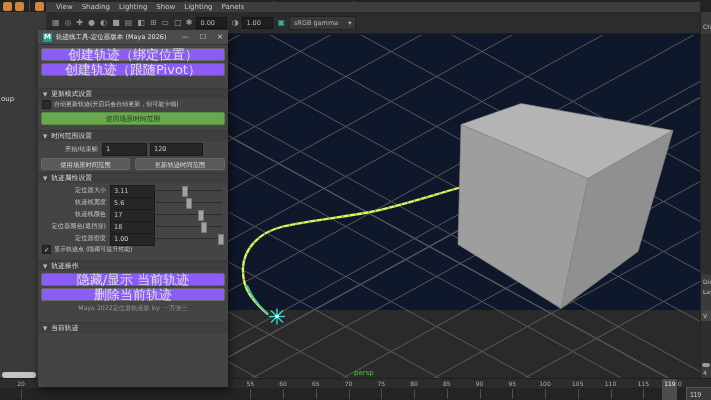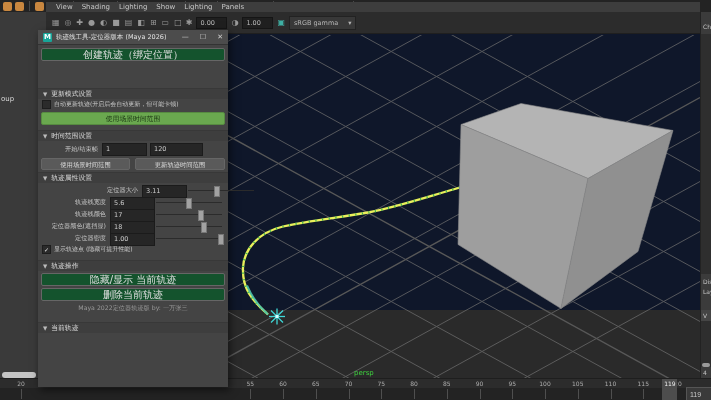--- a/index.html
+++ b/index.html
@@ -52,22 +52,22 @@
   
   #toolwin{position:absolute;left:38px;top:30px;width:190px;height:357px;background:#444;
     z-index:10;box-shadow:2px 3px 8px rgba(0,0,0,.55);font-size:7px;}
   #twtitle{position:absolute;left:0;top:0;width:100%;height:15px;background:#4c4c4c;
     border-bottom:1px solid #333;display:flex;align-items:center;box-sizing:border-box;padding:0 5px;gap:4px;}
   #twlogo{width:9px;height:9px;background:#18a599;color:#fff;font-size:7px;font-weight:bold;
     text-align:center;line-height:9px;border-radius:1px;flex:0 0 auto;}
   #twt{flex:1;font-size:6.5px;color:#e2e2e2;white-space:nowrap;overflow:hidden;}
   .twc{color:#ccc;font-size:7px;margin-left:7px;cursor:default;}
   .wrow{position:absolute;left:0;width:190px;box-sizing:border-box;}
-  .wbtn{left:3px;width:184px;height:13px;background:#14532d;border:1px solid #666;
-    color:#e0e0e0;text-align:center;line-height:12px;border-radius:2px;font-size:10px;}
+  .wbtn{left:3px;width:184px;height:13px;background:#8b5cf6;border:1px solid #666;
+    color:#e0e0e0;text-align:center;line-height:12px;border-radius:2px;font-size:13px;}
   .whdr{height:11px;background:#3e3e3e;border-top:1px solid #383838;color:#ddd;
     line-height:11px;padding-left:5px;font-size:6.8px;}
   .whdr .arr{font-size:5.5px;color:#bbb;margin-right:4px;}
   .cbrow{display:flex;align-items:center;gap:3px;padding-left:4px;color:#c9c9c9;font-size:6px;}
   .cbbox{width:7px;height:7px;background:#2b2b2b;border:1px solid #1d1d1d;color:#e8e8e8;
     font-size:6px;line-height:7px;text-align:center;flex:0 0 auto;}
   .greenbtn{left:3px;width:184px;height:13px;background:#6aa84f;border:1px solid #578b41;
     color:#173010;text-align:center;line-height:12px;border-radius:2px;font-size:6.8px;}
   .field{background:#262626;border:1px solid #1b1b1b;color:#ccc;font-size:6.5px;
     line-height:11px;padding-left:3px;height:11px;box-sizing:content-box;}
@@ -272,20 +272,21 @@
   <div id="toolwin">
     <div id="twtitle">
       <span id="twlogo">M</span>
       <span id="twt">轨迹线工具-定位器版本 (Maya 2026)</span>
       <span class="twc">—</span>
       <span class="twc">☐</span>
       <span class="twc">✕</span>
     </div>
 
     <div class="wrow wbtn" style="top:18px;">创建轨迹（绑定位置）</div>
+    <div class="wrow wbtn" style="top:33px;">创建轨迹（跟随Pivot）</div>
 
     <div class="wrow whdr" style="top:58px;">
       <span class="arr">▼</span><span>更新模式设置</span>
     </div>
     <div class="wrow cbrow" style="top:70px;">
       <span class="cbbox"></span>
       <span style="white-space:nowrap;overflow:hidden;">自动更新轨迹(开启后会自动更新，但可能卡顿)</span>
     </div>
     <div class="wrow greenbtn" style="top:82px;">使用场景时间范围</div>
 
@@ -297,21 +298,21 @@
       <span class="field" style="position:absolute;left:64px;width:40px;">1</span>
       <span class="field" style="position:absolute;left:112px;width:48px;">120</span>
     </div>
     <div class="halfbtn" style="left:3px;top:128px;width:89px;">使用场景时间范围</div>
     <div class="halfbtn" style="left:97px;top:128px;width:90px;">更新轨迹时间范围</div>
 
     <div class="wrow whdr" style="top:142px;">
       <span class="arr">▼</span><span>轨迹属性设置</span>
     </div>
     <div id="sliders">
-        <div class="sldrow" style="top: 154px; margin-left: 32px;">
+        <div class="sldrow" style="top: 154px;">
           <span class="sldlab">定位器大小</span>
           <span class="field sldval">3.11</span>
           <span class="sldtrack">
             <span class="sldhandle" style="left: calc(42% - 2px);"></span>
           </span>
         </div>
         <div class="sldrow" style="top: 166px;">
           <span class="sldlab">轨迹线宽度</span>
           <span class="field sldval">5.6</span>
           <span class="sldtrack">

